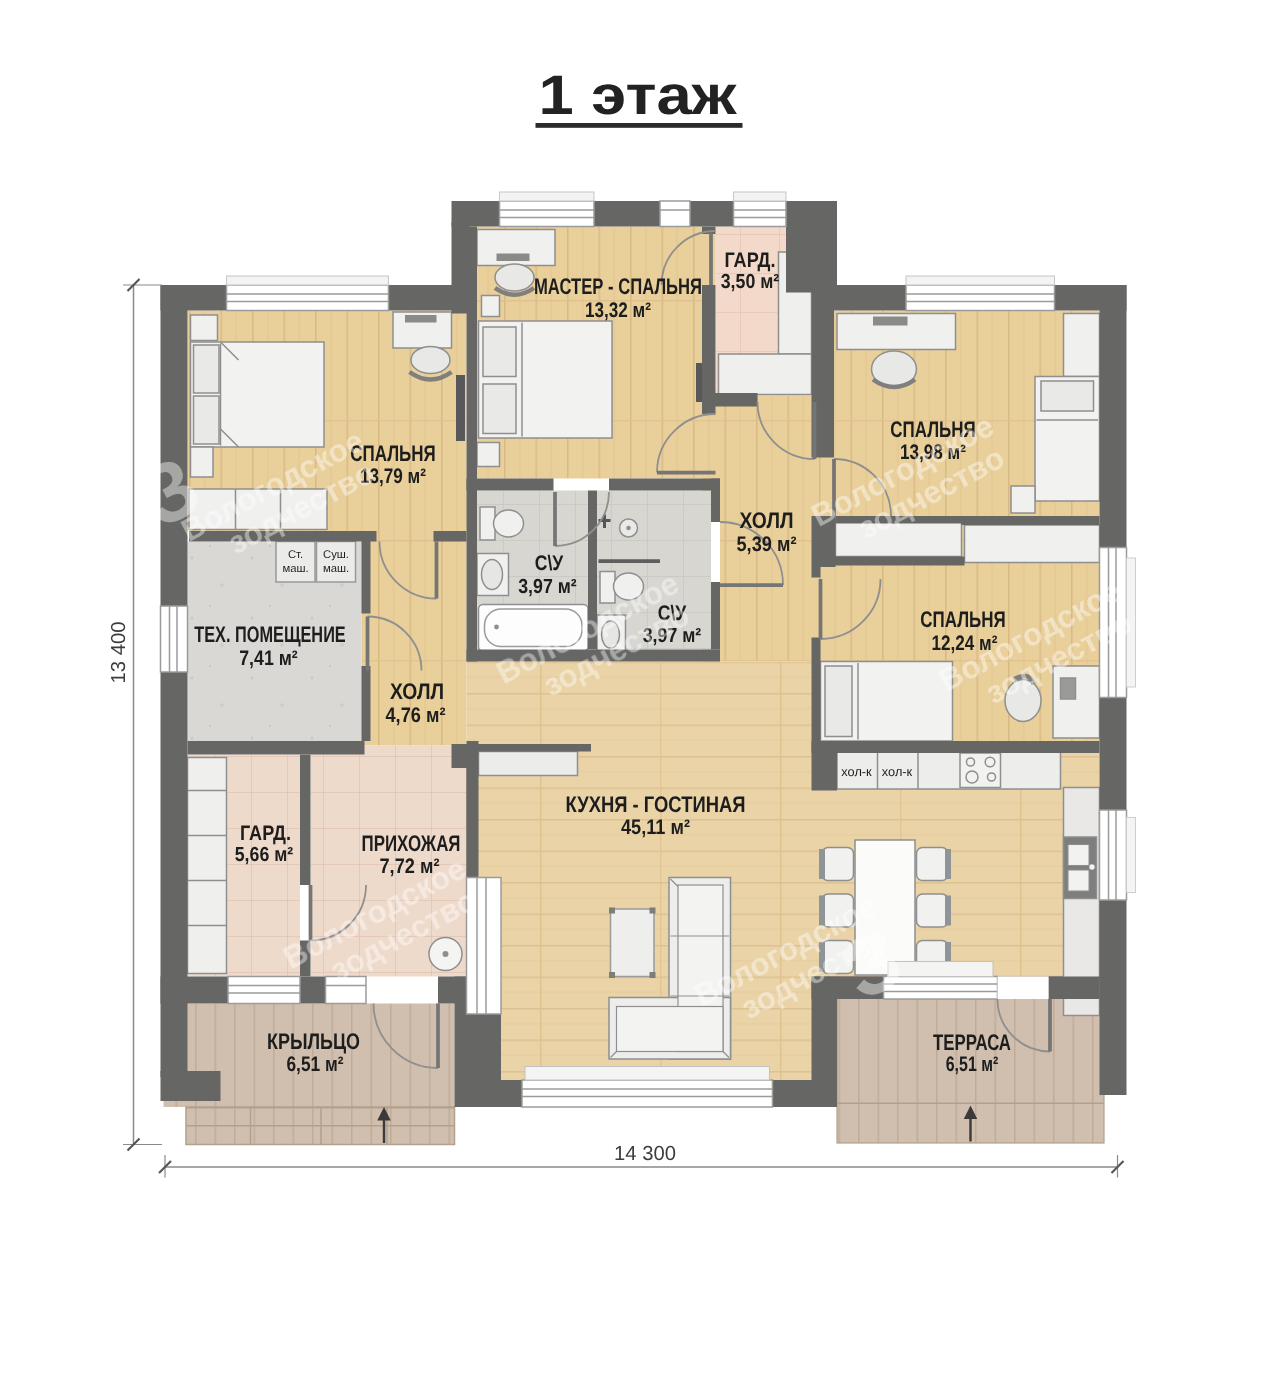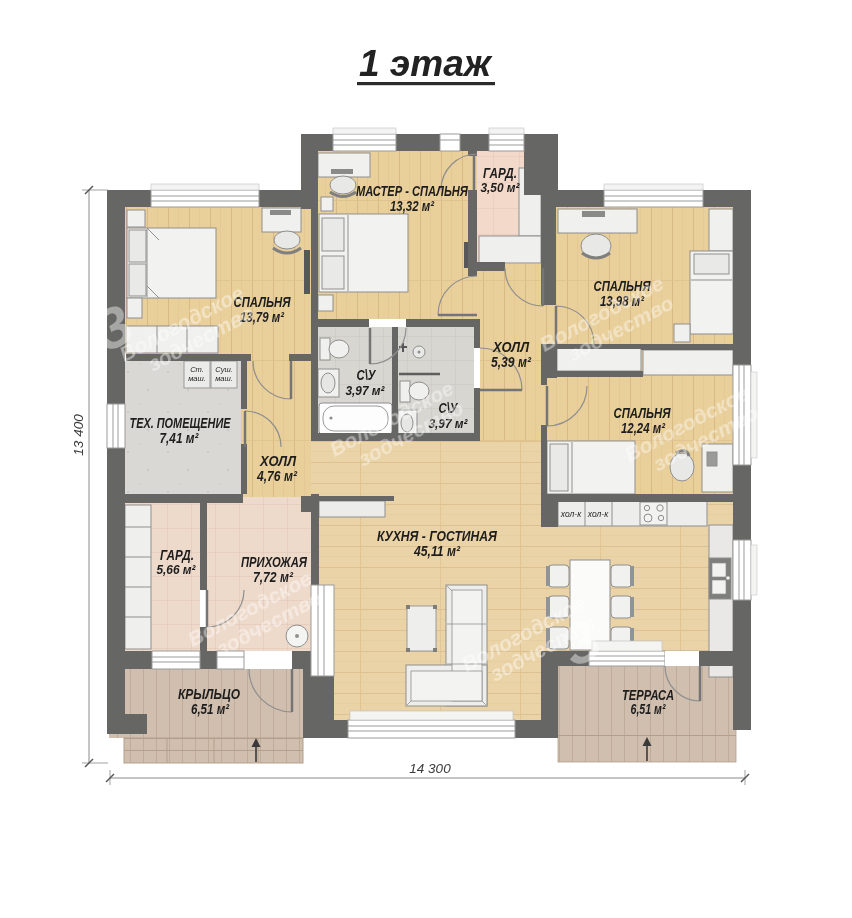--- a/index.html
+++ b/index.html
@@ -1,17 +1,17 @@
 <!DOCTYPE html>
 <html><head>
 <meta charset="utf-8">
 <style>
   html,body{margin:0;padding:0;background:#ffffff;}
   .wrap{position:relative;width:852px;height:918px;background:#ffffff;overflow:hidden;
-        font-family:"Liberation Sans", sans-serif;font-style:italic;}
+        font-family:"Liberation Sans", sans-serif;}
   svg text{font-family:"Liberation Sans", sans-serif;}
 </style>
 </head>
 <body>
 <div class="wrap">
 <svg width="852" height="918" viewBox="0 0 852 918" xmlns="http://www.w3.org/2000/svg">
 <defs>
   <pattern id="wood" width="21" height="160" patternUnits="userSpaceOnUse">
     <rect width="21" height="160" fill="#e9cf9a"></rect>
     <line x1="0.5" y1="0" x2="0.5" y2="160" stroke="#d9ba85" stroke-width="1"></line>

